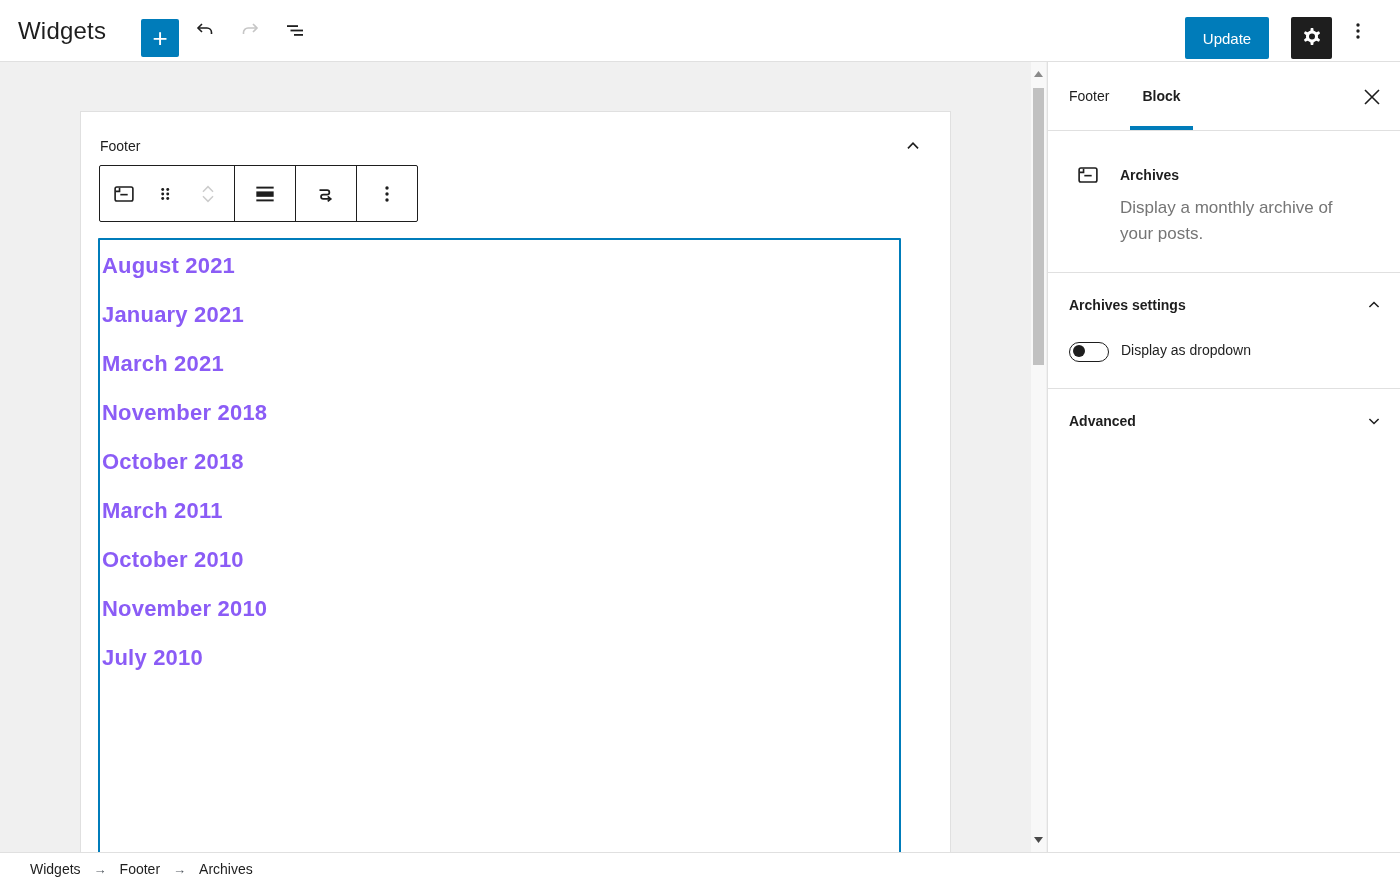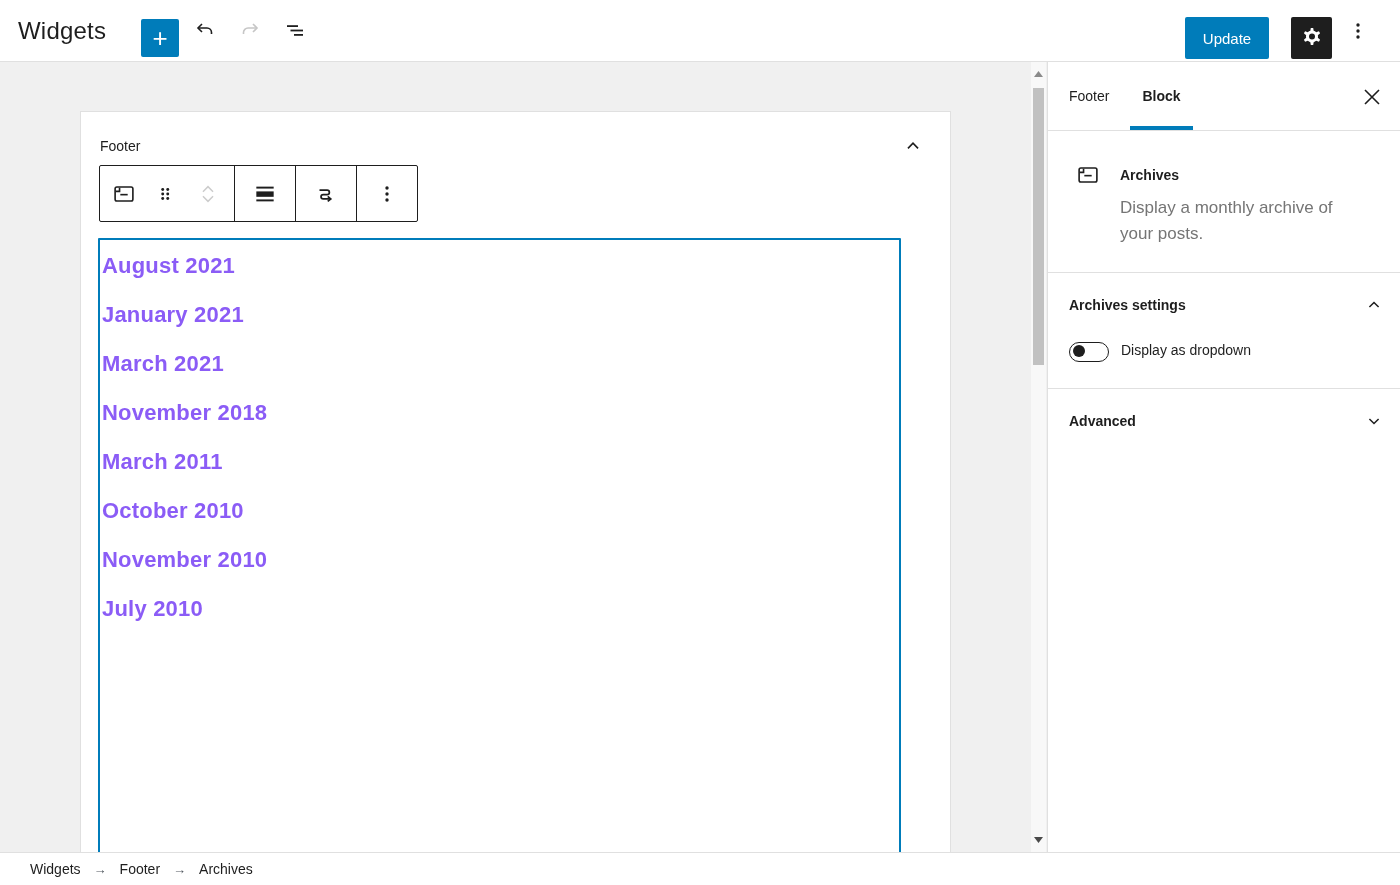--- a/index.html
+++ b/index.html
@@ -258,20 +258,23 @@
         <li>
             <a class="archive-link">January 2021</a>
           </li>
         <li>
             <a class="archive-link">March 2021</a>
           </li>
         <li>
             <a class="archive-link">November 2018</a>
           </li>
         <li>
+            <a class="archive-link">October 2018</a>
+          </li>
+        <li>
             <a class="archive-link">March 2011</a>
           </li>
         <li>
             <a class="archive-link">October 2010</a>
           </li>
         <li>
             <a class="archive-link">November 2010</a>
           </li>
         <li>
             <a class="archive-link">July 2010</a>

